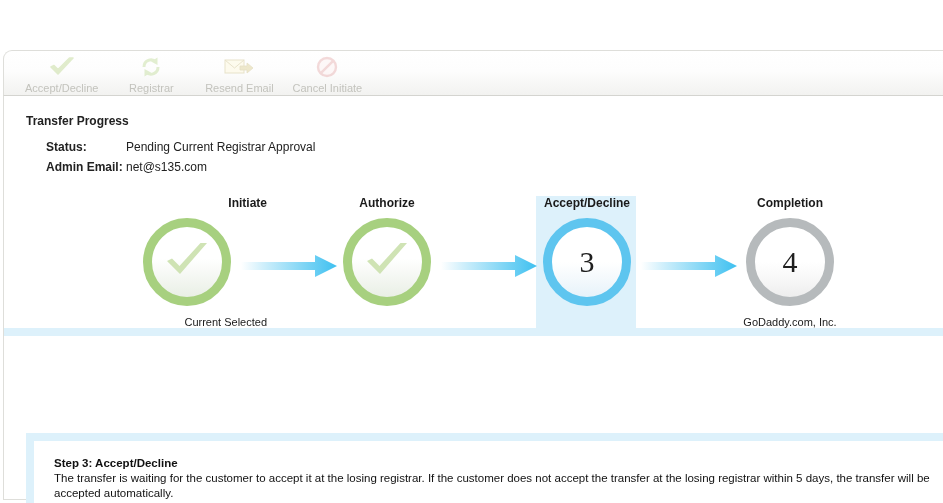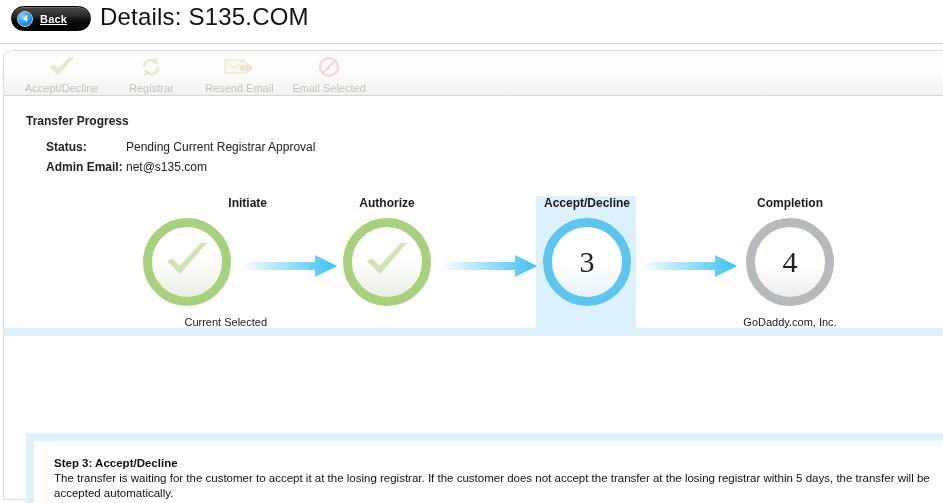--- a/index.html
+++ b/index.html
@@ -154,31 +154,20 @@
   .info-p{font-size:11.5px;color:#111;line-height:15px;width:895px;}
   .info-gap{height:17px;}
 
   .step-col-wrap{position:relative;width:940px;height:140px;}
 </style>
 </head>
 <body>
 
 <div id="app">
 
-  <div class="header">
-    <div class="back-btn">
-      <span class="back-icon">
-        <svg width="9" height="9" viewBox="0 0 9 9">
-            <polygon points="6.2,1 6.2,8 2,4.5" fill="#ffffff"></polygon>
-          </svg>
-      </span>
-      <span class="back-label">Back</span>
-    </div>
-    <div class="page-title">Details: S135.COM</div>
-  </div>
 
   <div class="toolbar">
     <div class="tb-items" id="tb-items">
         <div class="tb-item">
           <span class="tb-icon">
             <svg width="26" height="22" viewBox="0 0 26 22">
               <path d="M2 11 L9 18 L24 2 L20.5 2 L9 13.5 L5 9.5 Z" fill="#b9d488" stroke="#b9d488" stroke-width="1.6" stroke-linejoin="round"></path>
             </svg>
           </span>
           <span class="tb-label">Accept/Decline</span>
@@ -204,21 +193,21 @@
           </span>
           <span class="tb-label">Resend Email</span>
         </div>
         <div class="tb-item">
           <span class="tb-icon">
             <svg width="22" height="22" viewBox="0 0 22 22">
               <circle cx="11" cy="11" r="9" fill="#fdf0f0" stroke="#e4a8a8" stroke-width="2.4"></circle>
               <line x1="4.8" y1="17.2" x2="17.2" y2="4.8" stroke="#e4a8a8" stroke-width="2.4"></line>
             </svg>
           </span>
-          <span class="tb-label">Email Selected</span>
+          <span class="tb-label">Cancel Initiate</span>
         </div>
       </div>
   </div>
 
   <div class="panel">
 
     <div class="sec-title">Transfer Progress</div>
 
     <div class="meta">
       <div class="meta-row">

